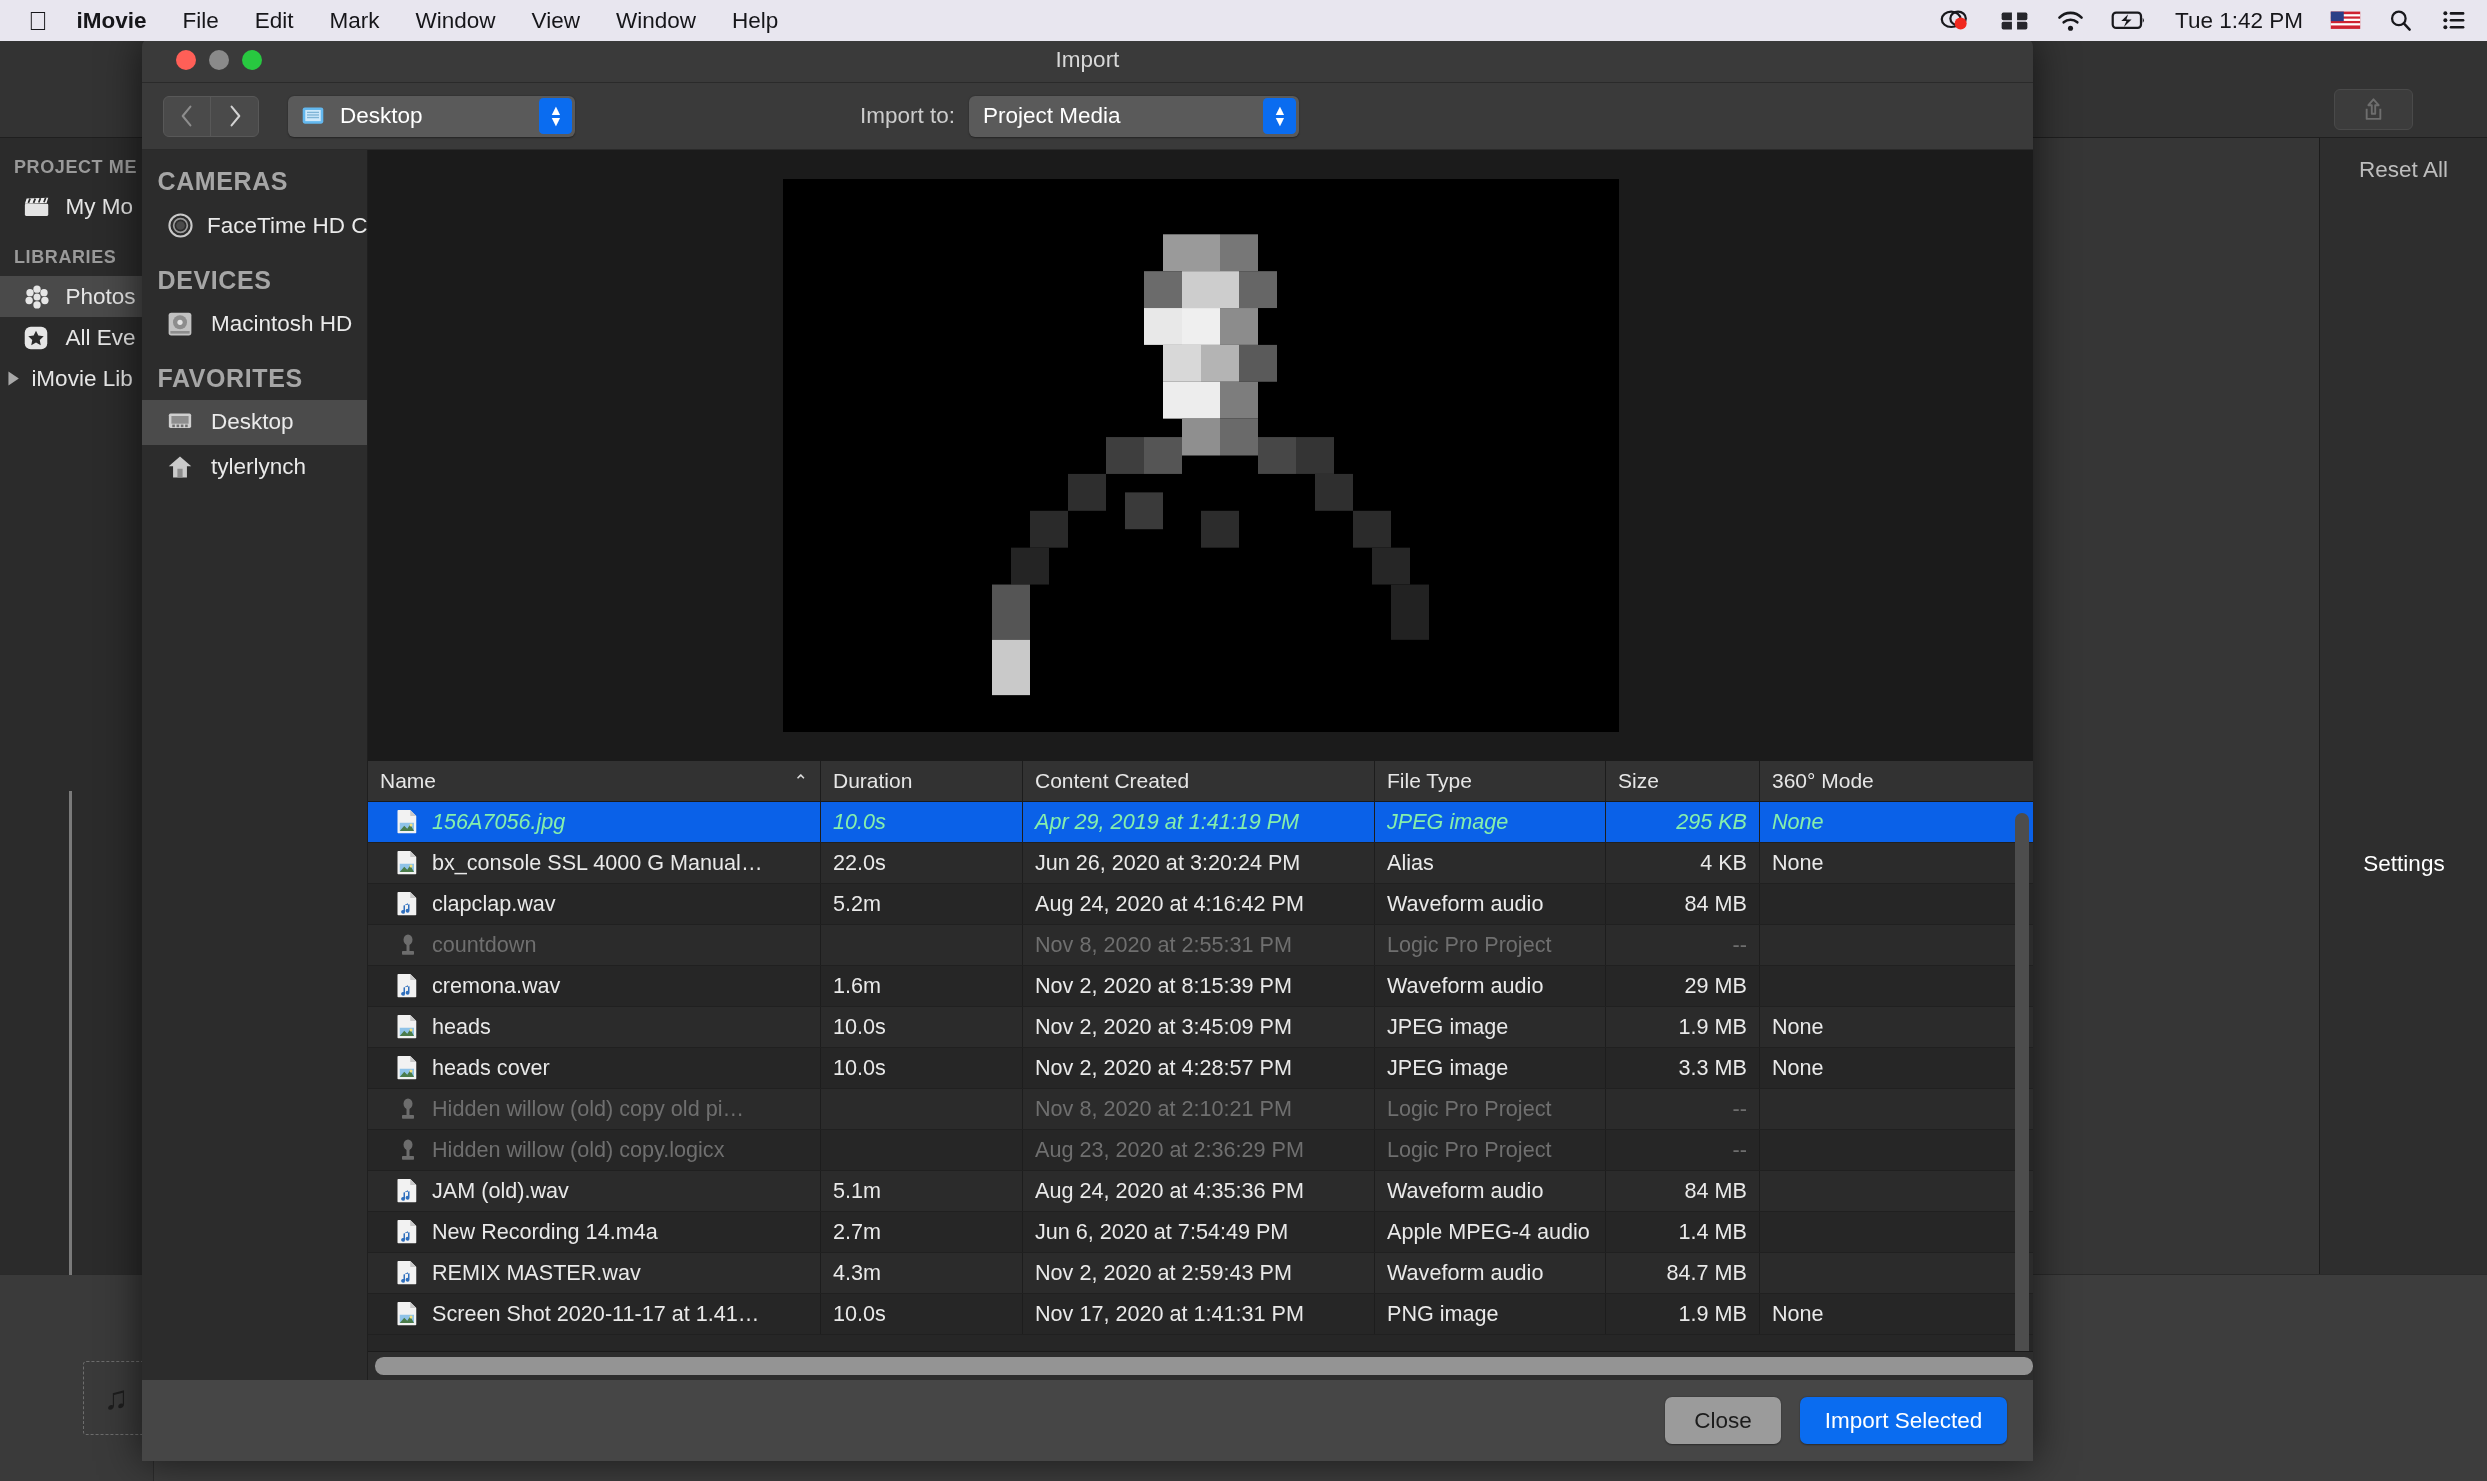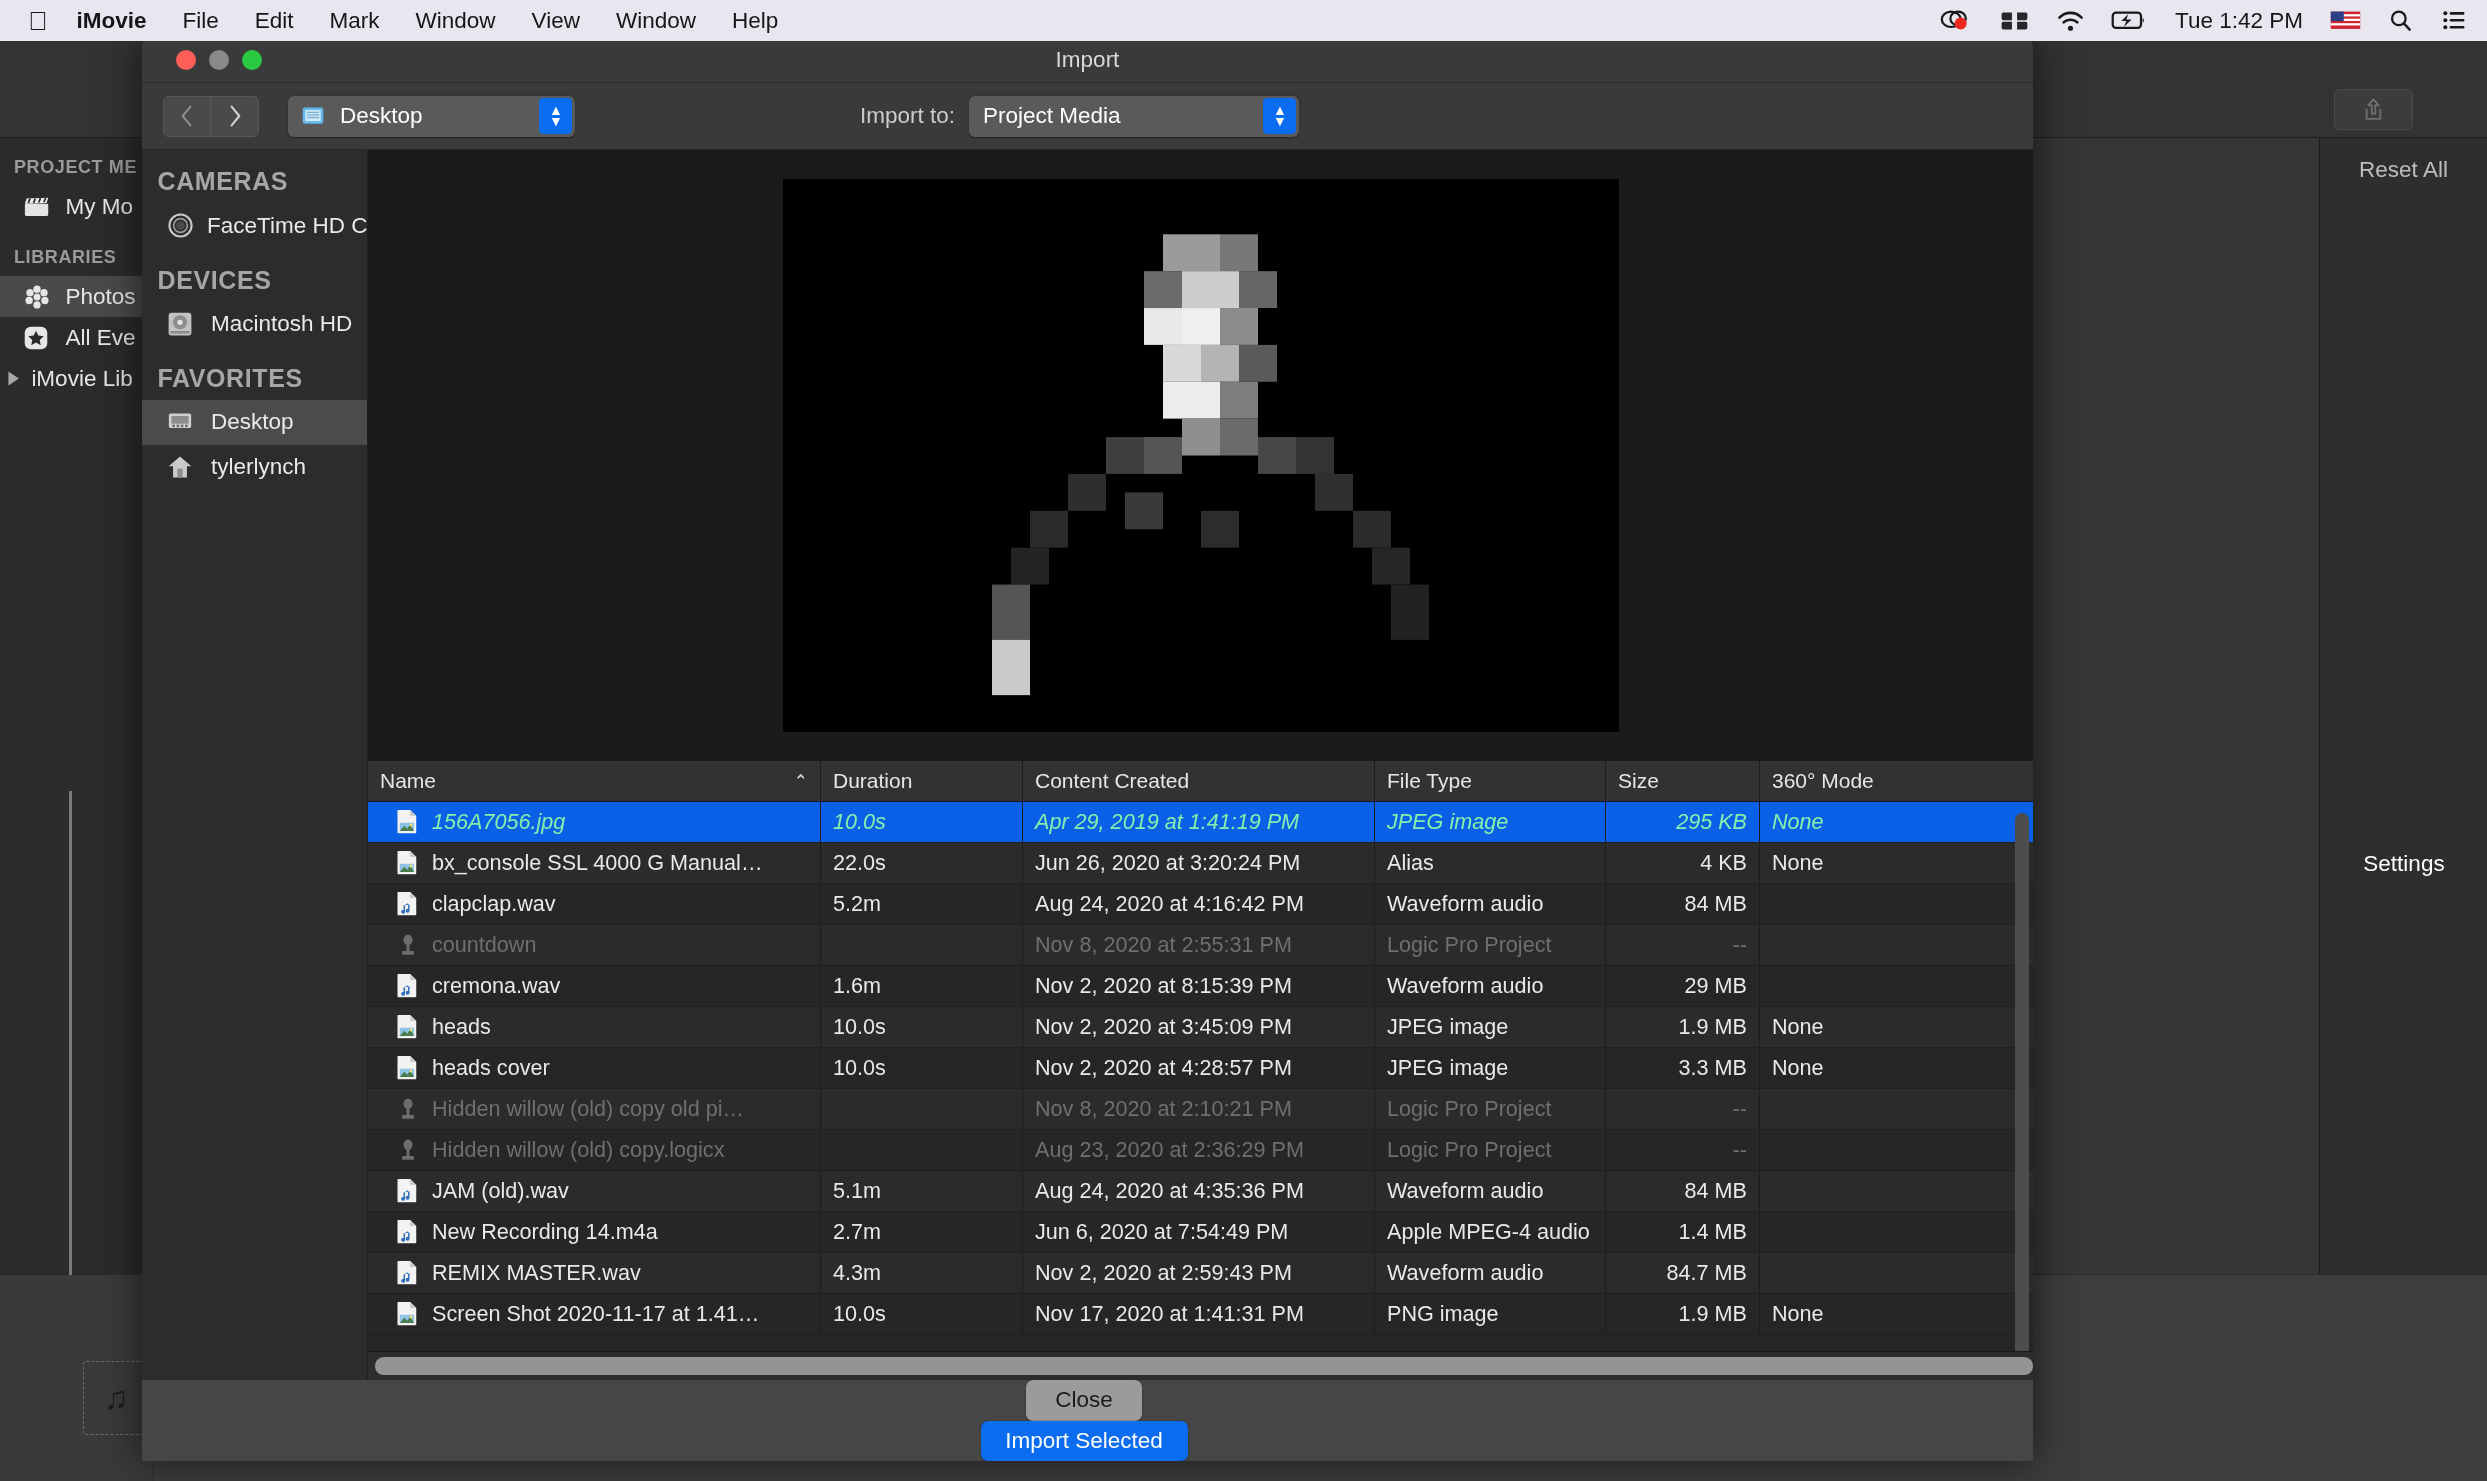--- a/index.html
+++ b/index.html
@@ -217,21 +217,20 @@
   }
   .hthumb{
     height:17.3px; margin-left:7px; width:1694px;
     background:#949494; border-radius:8.6px;
   }
 
   .dlg-footer{
     height:81px; background:#464646; position:relative;
     display:flex; align-items:center; justify-content:flex-end;
     padding-right:26px;
-    flex-direction:column;
   }
   .btn{
     height:47px; min-width:116px; border-radius:7px;
     display:flex; align-items:center; justify-content:center;
     font-size:22.5px; margin-left:19px;
     box-shadow:0 0.9px 1.7px rgba(0,0,0,0.4);
   }
   .btn.close{ background:#9b9b9b; color:#1c1c1c; }
   .btn.primary{ background:#0a6cf0; color:#fff; min-width:207px; }
 </style>

